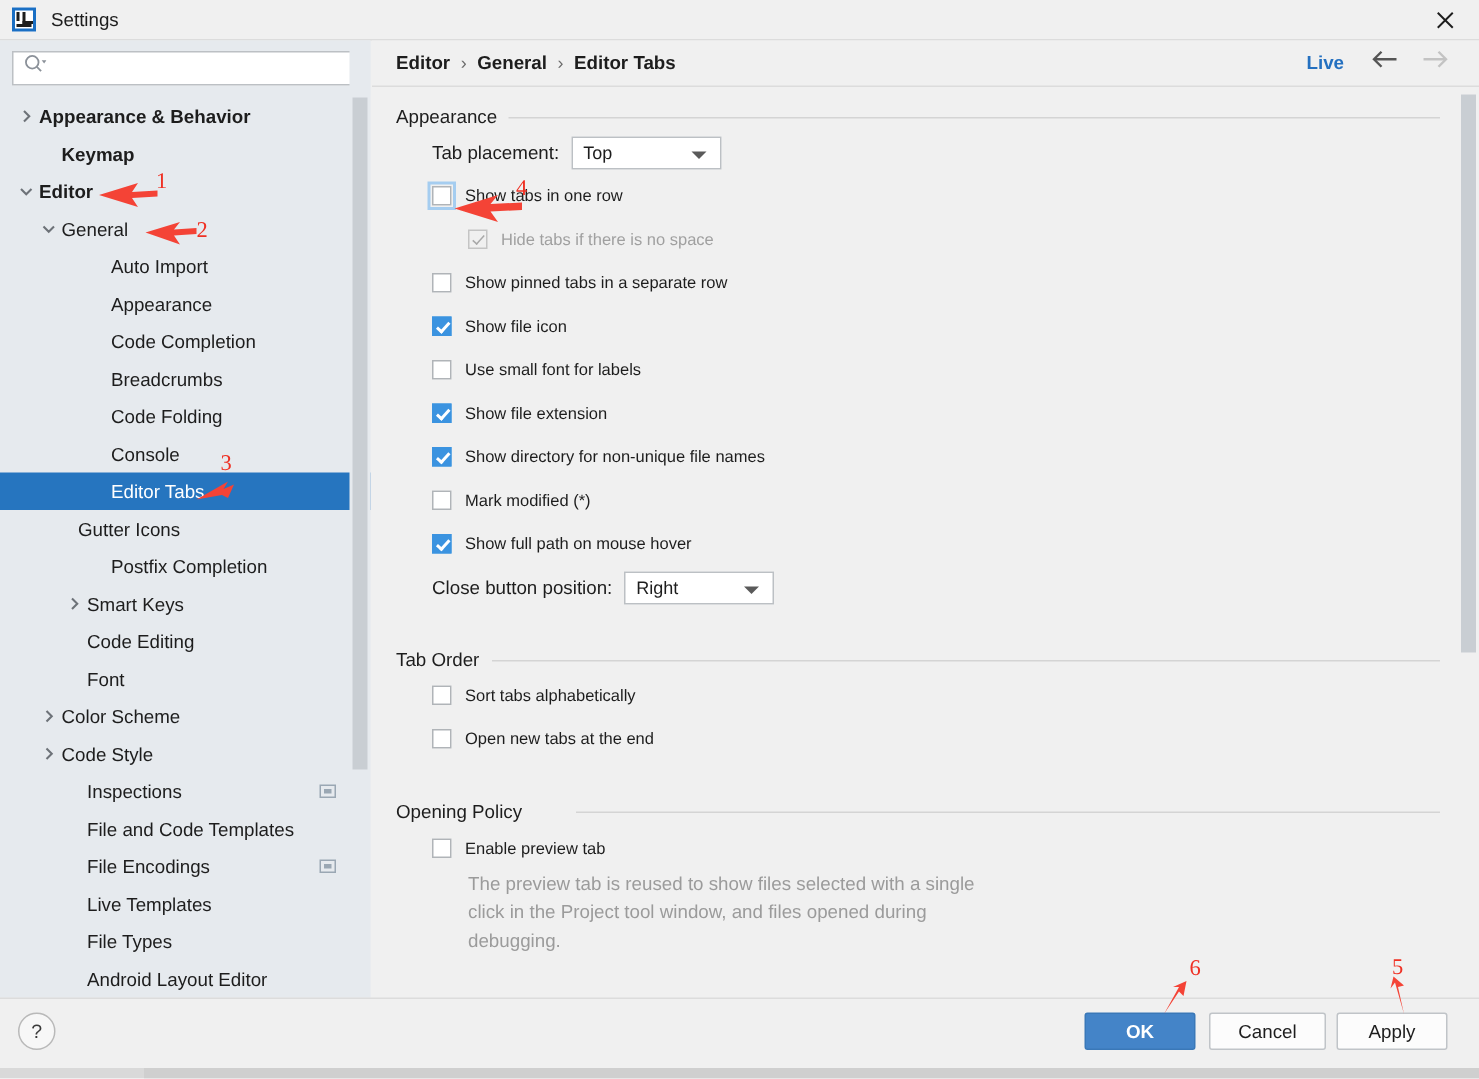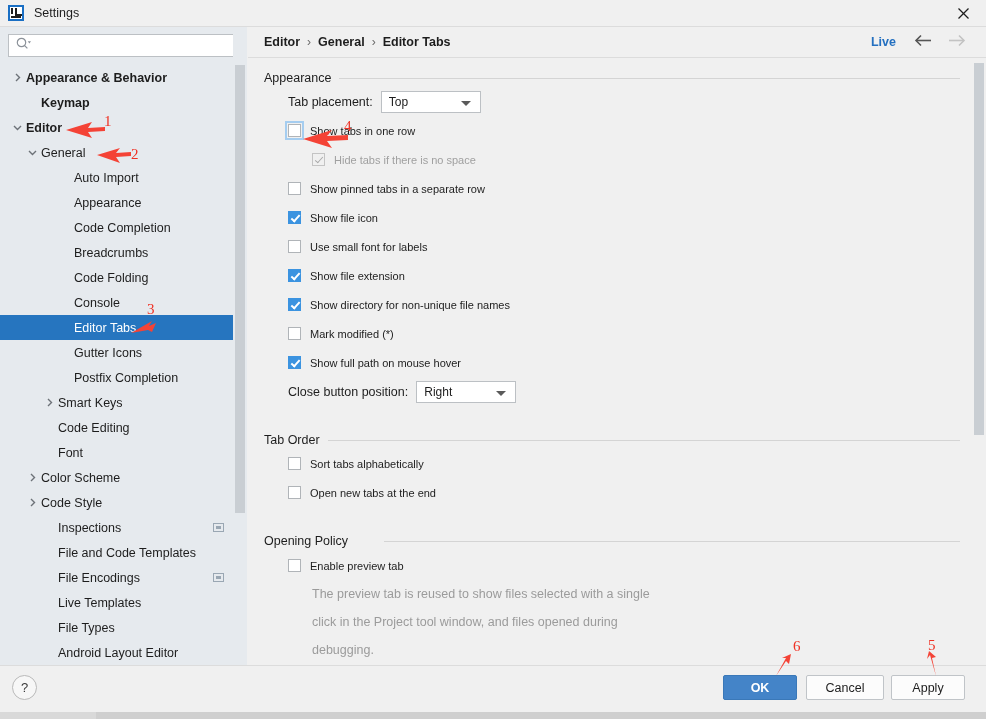--- a/index.html
+++ b/index.html
@@ -278,21 +278,21 @@
     font-size: 11px;
     color: #1d1d1d;
     cursor: default;
   }
   .cb-label.dim { color: #a0a0a0; }
 
   .help-text {
     padding-left: 48px;
     font-size: 12.5px;
     color: #9b9b9b;
-    line-height: 28px;
+    line-height: 19px;
     max-width: 400px;
   }
 
   
   .cs-track {
     position: absolute; right: 0; top: 31px;
     width: 14px; height: 614px;
     background: #f0f0f0;
   }
   .cs-thumb {
@@ -448,21 +448,21 @@
           <span class="tree-label">Code Folding</span>
         </div>
         <div class="tree-row" style="padding-left: 58px;">
           <span class="twisty"></span>
           <span class="tree-label">Console</span>
         </div>
         <div class="tree-row selected" style="padding-left: 58px;">
           <span class="twisty"></span>
           <span class="tree-label">Editor Tabs</span>
         </div>
-        <div class="tree-row" style="padding-left: 58px;">
+        <div class="tree-row" style="padding-left: 36px;">
           <span class="twisty"></span>
           <span class="tree-label">Gutter Icons</span>
         </div>
         <div class="tree-row" style="padding-left: 58px; align-items: center;">
           <span class="twisty"></span>
           <span class="tree-label">Postfix Completion</span>
         </div>
         <div class="tree-row" style="padding-left: 42px;">
           <span class="twisty">
             <svg width="11" height="11" viewBox="0 0 11 11">

